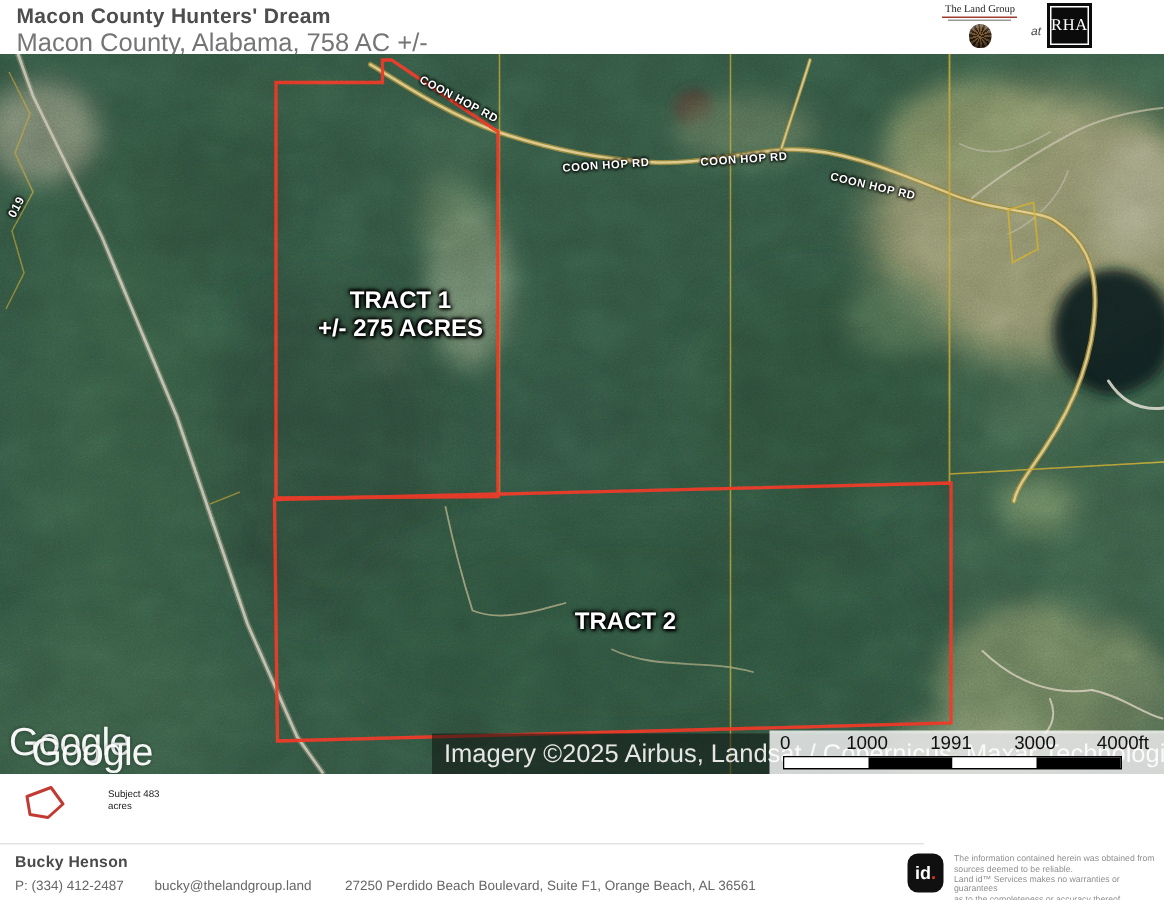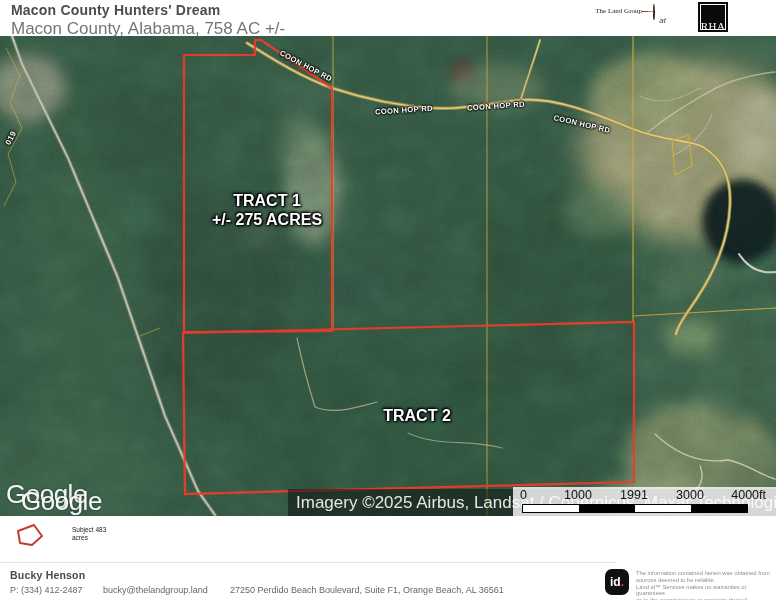--- a/index.html
+++ b/index.html
@@ -4,29 +4,29 @@
 <style>
   html,body{margin:0;padding:0;}
   body{width:776px;height:600px;background:#fff;font-family:"Liberation Sans",sans-serif;overflow:hidden;}
   .page{position:relative;width:776px;height:600px;background:#fff;overflow:hidden;}
 
   
   .hdr{position:absolute;top:0;left:0;width:732px;height:36px;background:#fff;}
   .hdr-title{position:absolute;left:11px;top:2px;font-size:14px;font-weight:bold;color:#4d4d4d;letter-spacing:.2px;}
   .hdr-sub{position:absolute;left:11px;top:19px;font-size:17px;color:#757575;}
   .logos{position:absolute;top:2px;right:4px;display:flex;align-items:flex-start;gap:4px;}
-  .lg{width:60px;display:flex;flex-direction:row;align-items:center;}
+  .lg{width:60px;display:flex;flex-direction:column;align-items:center;}
   .lg-text{font-family:"Liberation Serif",serif;font-size:7px;color:#1a1a1a;white-space:nowrap;}
   .lg-rule{width:50px;height:1px;background:#a03c2e;margin-top:1px;}
   .lg-rule2{width:42px;height:1px;background:#999;margin-top:1px;}
   .pinecone{width:15px;height:16px;margin-top:2px;border-radius:50% 50% 46% 46%;
     background:repeating-conic-gradient(#7a5c38 0 14deg,#2f2012 14deg 28deg);
     box-shadow:inset 0 -3px 4px rgba(0,0,0,.55), inset 0 2px 2px rgba(255,255,255,.25);}
   .at{font-size:8px;font-style:italic;color:#444;margin-top:14px;}
-  .rha{position:relative;width:30px;height:30px;background:#0b0b0b;display:flex;align-items:flex-end;justify-content:center;margin-left:28px;}
+  .rha{position:relative;width:30px;height:30px;background:#0b0b0b;display:flex;align-items:center;justify-content:center;}
   .rha-inner{position:absolute;inset:2px;border:1px solid #fff;}
   .rha-text{position:relative;font-family:"Liberation Serif",serif;color:#fff;font-size:11px;letter-spacing:.5px;}
 
   
   .map{position:absolute;top:36px;left:0;width:776px;height:480px;background:#2f4f3d;overflow:hidden;}
   .map svg{position:absolute;left:0;top:0;}
   .tract-label{position:absolute;transform:translate(-50%,-50%);text-align:center;color:#fff;font-weight:bold;
     font-size:16px;line-height:19px;white-space:nowrap;
     text-shadow:0 0 3px #000,0 0 4px #000,1px 1px 2px #000,-1px -1px 2px #000;}
   .road-label{position:absolute;transform:translate(-50%,-50%);color:#fff;font-weight:bold;font-size:7.5px;

